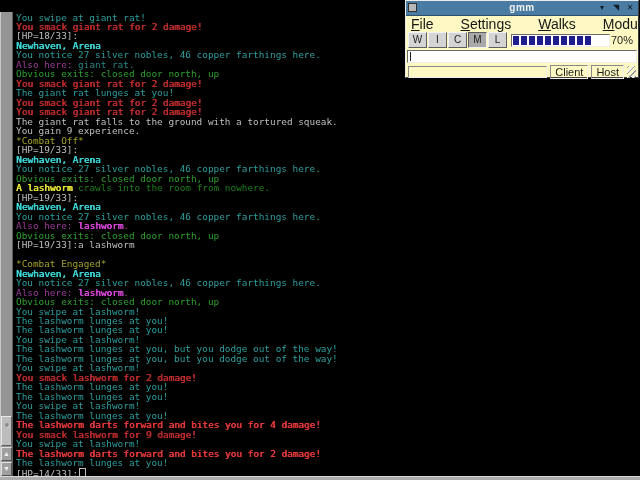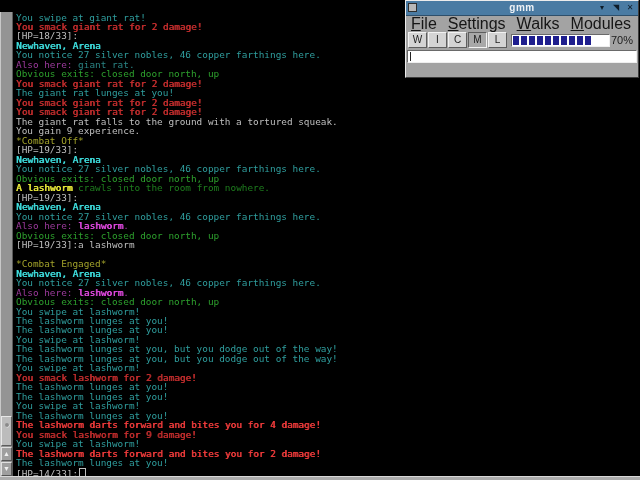--- a/index.html
+++ b/index.html
@@ -34,34 +34,34 @@
   
   #term-lines{position:absolute;left:16px;top:12.5px;width:620px;
               font-family:"DejaVu Sans Mono", monospace;font-size:9.4px;line-height:9.49px;
               white-space:pre;}
   .tline{height:9.49px;}
   .seg.b{text-shadow:0.6px 0 currentColor;}
   .cursor-box{display:inline-block;width:5px;height:8px;border:1px solid #bfbfbf;
               vertical-align:-1px;margin-left:1px;}
 
   
-  #gmm{position:absolute;left:405px;top:0;width:234px;height:78px;background:#a3a3a3;
+  #gmm{position:absolute;left:405px;top:0;width:234px;height:78px;background:#fef9c3;
        border-top:1px solid #ececec;border-left:1px solid #ececec;
        border-right:1px solid #3c3c3c;border-bottom:1px solid #3c3c3c;box-sizing:border-box;}
   #gmm-titlebar{position:relative;height:14px;background:linear-gradient(#55#,#444);
                 background:#4a7ba3;border-bottom:1px solid #2e4f6b;}
   #gmm-icon{position:absolute;left:2px;top:2px;width:9px;height:9px;background:#b8b8b8;
             border:1px solid #2e2e2e;box-sizing:border-box;}
   #gmm-title{position:absolute;left:0;right:0;text-align:center;font-size:10px;line-height:14px;
              color:#eef2f6;font-weight:bold;letter-spacing:0.5px;}
   #gmm-winbtns{position:absolute;right:3px;top:0;height:14px;display:flex;gap:4px;}
   .winbtn{width:10px;font-size:8px;line-height:13px;text-align:center;color:#0e1d2a;}
 
-  #gmm-menubar{height:15px;display:flex;align-items:center;padding-left:5px;gap:11px;
-               font-size:16px;color:#161616;text-align:center;}
+  #gmm-menubar{height:15px;display:flex;align-items:center;padding-left:5px;gap:27px;
+               font-size:14px;color:#161616;text-align:center;}
   .menu-item u{text-decoration:underline;}
 
   #gmm-toolbar{height:18px;display:flex;align-items:center;padding-left:2px;}
   .tbtn{width:19px;height:16px;margin-right:1px;background:#d4d4d4;
         border-top:1px solid #f2f2f2;border-left:1px solid #f2f2f2;
         border-right:1px solid #5e5e5e;border-bottom:1px solid #5e5e5e;box-sizing:border-box;
         font-size:10px;line-height:14px;text-align:center;color:#1c1c1c;}
   .tbtn.pressed{background:#a8a8a8;
         border-top:1px solid #5e5e5e;border-left:1px solid #5e5e5e;
         border-right:1px solid #f2f2f2;border-bottom:1px solid #f2f2f2;}
@@ -147,15 +147,23 @@
           <span class="pseg" style="background: rgb(30, 30, 142);"></span>
           <span class="pseg" style="background: rgb(30, 30, 142);"></span>
         </span>
       <span id="gmm-percent">70%</span>
     </div>
 
     <div id="gmm-inputrow">
       <span id="gmm-caret"></span>
     </div>
 
+    <div id="gmm-statusbar">
+      <span id="status-msg"></span>
+      <span id="status-btns" style="display:flex;gap:3px;">
+          <span class="status-panel">Client</span>
+          <span class="status-panel">Host</span>
+        </span>
+      <span id="gmm-grip"></span>
+    </div>
   </div>
 
 </div>
 
 </body></html>

